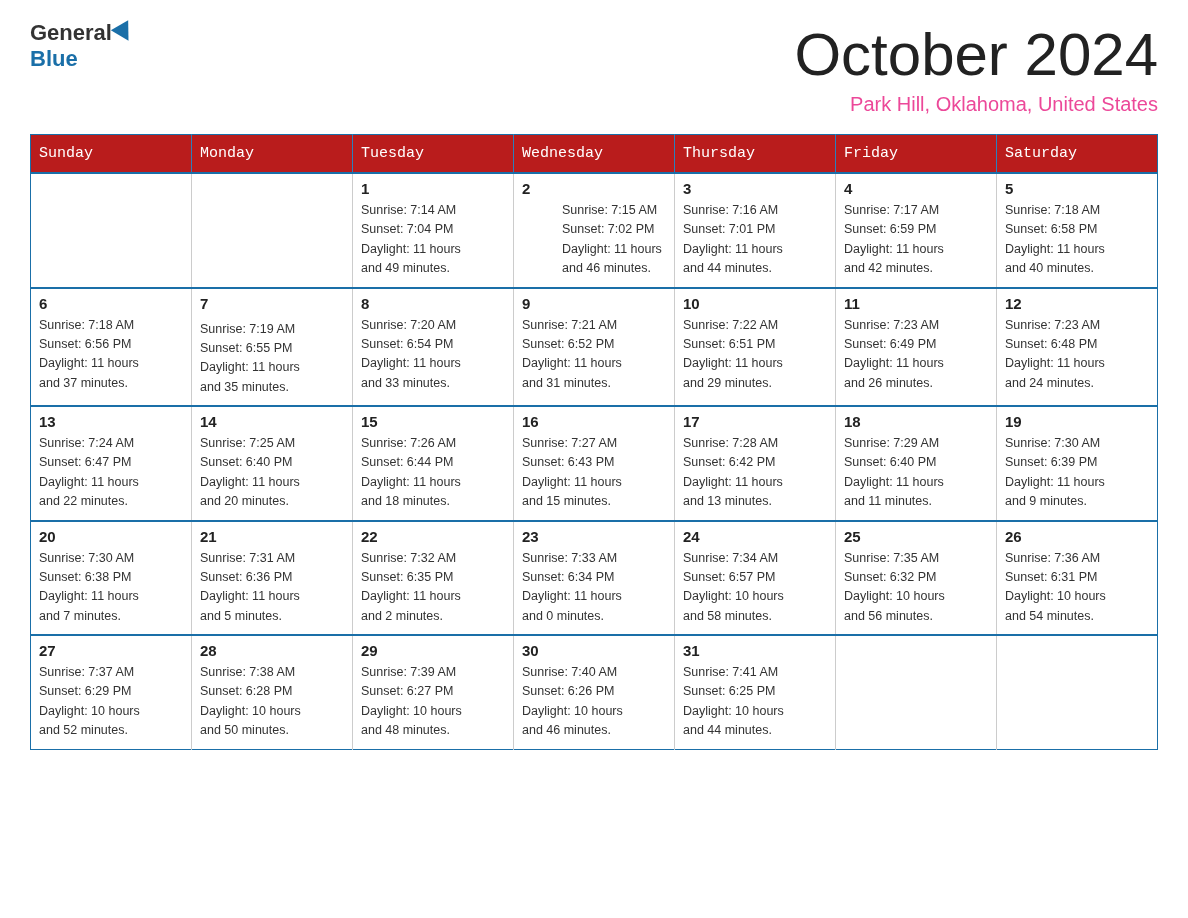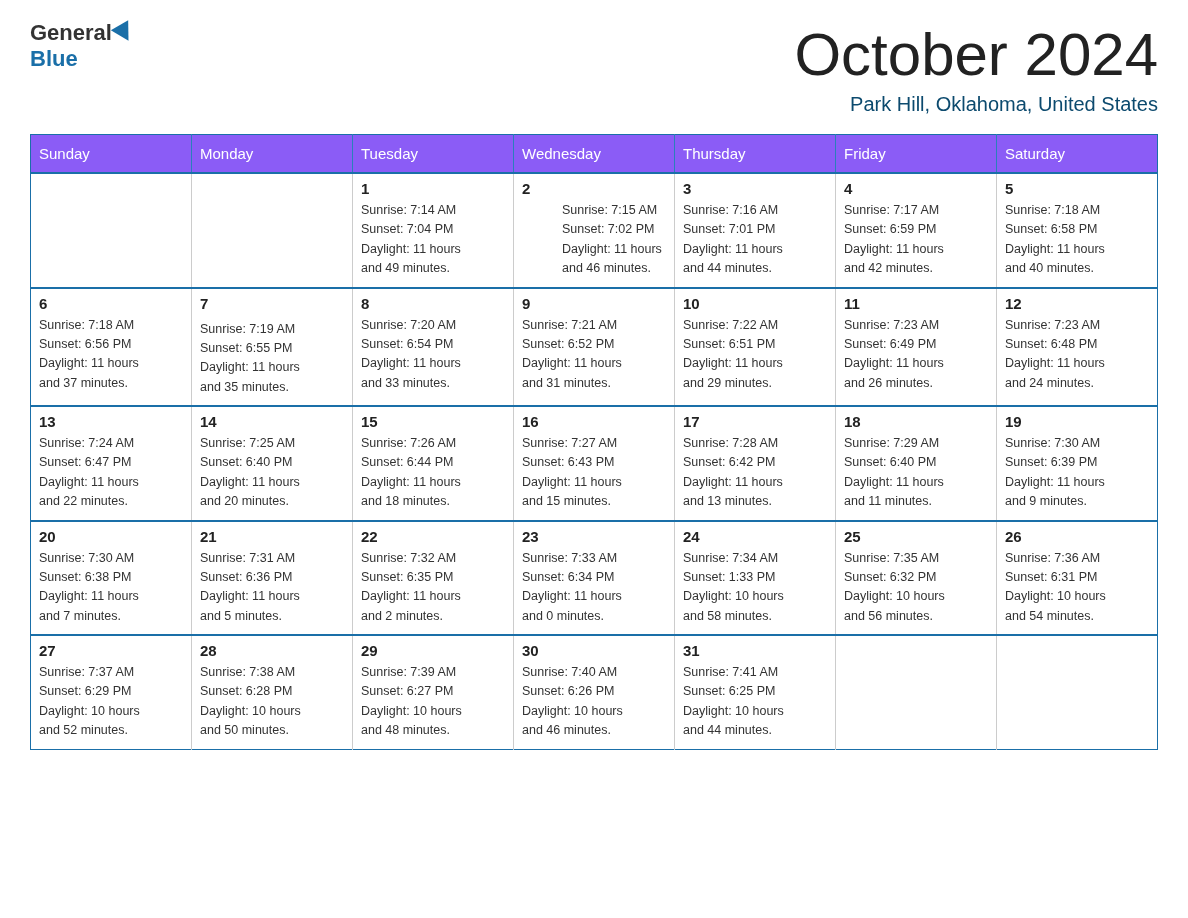--- a/index.html
+++ b/index.html
@@ -34,30 +34,31 @@
       border-left: 10px solid transparent;
       border-right: 10px solid transparent;
       border-top: 18px solid #1a6fa8;
       display: inline-block;
       margin: 0 2px;
       transform: rotate(-30deg);
     }
     .logo-blue { color: #1a6fa8; font-weight: bold; font-size: 22px; }
     .title-block { text-align: right; }
     .month-title { font-size: 60px; font-weight: normal; color: #222; }
-    .location { font-size: 20px; color: #0c4a6e; margin-top: 4px; }
+    .location { font-size: 20px; color: #ec4899; margin-top: 4px; }
 
     table {
       width: 100%;
       border-collapse: collapse;
       border: 1.5px solid #1a6fa8;
     }
     thead tr {
-      background-color: #8b5cf6;
+      background-color: #b91c1c;
       color: #fff;
+      font-family: Liberation Mono, monospace;
     }
     thead th {
       padding: 10px 8px;
       font-size: 15px;
       font-weight: normal;
       text-align: left;
       border-right: 1px solid #2a80bb;
     }
     thead th:last-child { border-right: none; }
 
@@ -286,21 +287,21 @@
         <td>
           <span class="day-number">23</span>
           <div class="day-info" style="white-space: pre-line;">Sunrise: 7:33 AM
 Sunset: 6:34 PM
 Daylight: 11 hours
 and 0 minutes.</div>
         </td>
         <td>
           <span class="day-number">24</span>
           <div class="day-info" style="white-space: pre-line;">Sunrise: 7:34 AM
-Sunset: 1:33 PM
+Sunset: 6:57 PM
 Daylight: 10 hours
 and 58 minutes.</div>
         </td>
         <td>
           <span class="day-number">25</span>
           <div class="day-info" style="white-space: pre-line;">Sunrise: 7:35 AM
 Sunset: 6:32 PM
 Daylight: 10 hours
 and 56 minutes.</div>
         </td>

